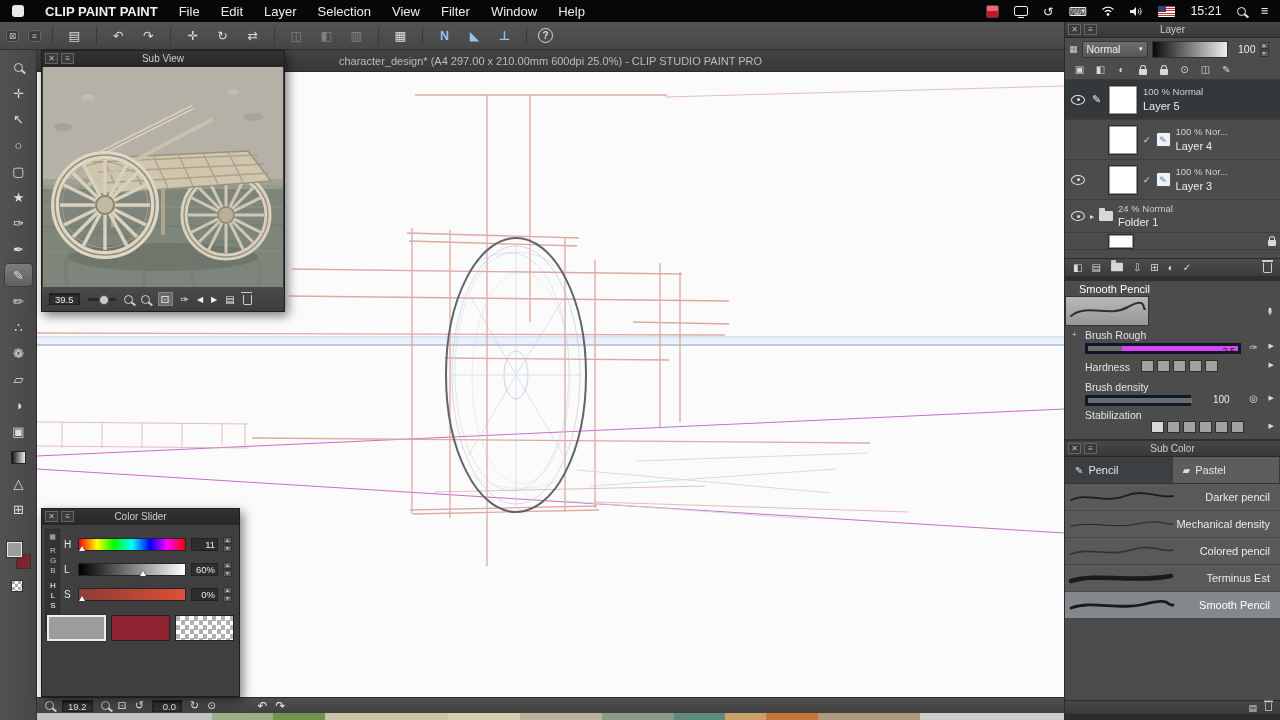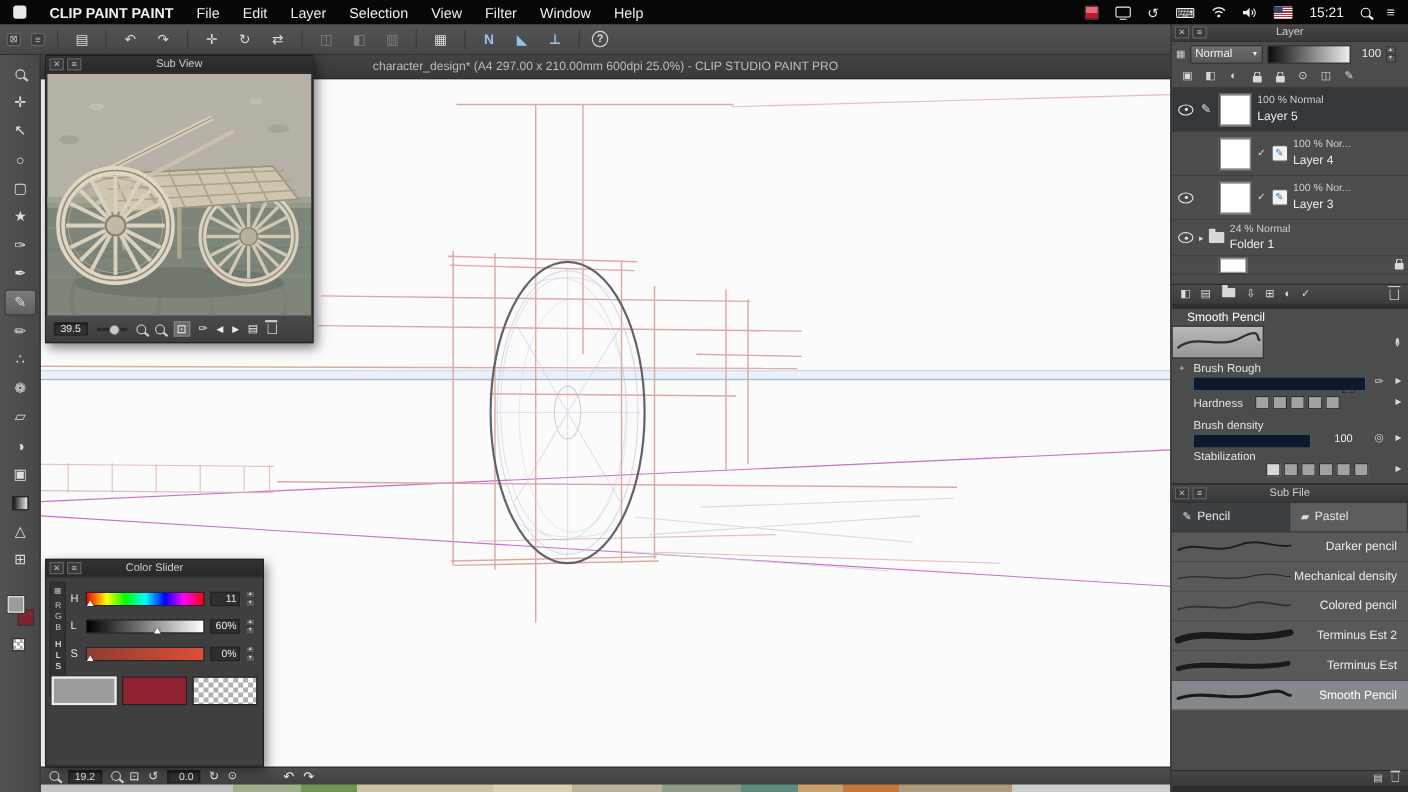--- a/index.html
+++ b/index.html
@@ -92,21 +92,21 @@
   .lname{font-size:11px;color:#ededed;line-height:1.3}
   .pbar{height:18px;background:linear-gradient(#4b4b4b,#3c3c3c);border-top:1px solid #2b2b2b;display:flex;align-items:center;gap:9px;padding:0 8px;color:#ddd;font-size:10px}
   .pgap{height:5px;background:#2f2f2f}
 
   
   #toolprop{position:relative;height:158px;background:#4c4c4c;overflow:hidden}
   .tp-title{position:absolute;left:14px;top:2px;font-size:11px;color:#fff}
   .tp-preview{position:absolute;left:0;top:15px;width:84px;height:30px;background:linear-gradient(#b8b8b8,#979797);border:1px solid #333}
   .tp-pick{position:absolute;right:6px;top:24px;color:#ddd;font-size:11px;transform:rotate(90deg)}
   .tp-label{position:absolute;font-size:10.5px;color:#e3e3e3}
-  .tslider{position:absolute;height:11px;background:#5eead4;border:6px solid #0f172a;font-size:9px;color:#222}
+  .tslider{position:absolute;height:11px;background:#d946ef;border:3px solid #0f172a;font-size:9px;color:#222}
   .tfill{position:absolute;left:0;top:0;bottom:0;background:#6b6b6b}
   .tval{position:absolute;right:3px;top:0;line-height:10px}
   .blk{position:absolute;display:flex;gap:3px}
   .blk i{width:13px;height:12px;background:#a2a2a2;border:1px solid #2e2e2e;font-style:normal}
   .rowic{position:absolute;color:#d8d8d8;font-size:10px}
   .darkval{position:absolute;font-size:10px;color:#eee}
 
   
   #subtoolpanel{background:#4c4c4c}
   .st-tabs{height:27px;display:flex;border-bottom:1px solid #333}
@@ -471,21 +471,21 @@
         </span>
       <span class="rowic" style="right:6px;top:141px;font-size:7px">▶</span>
 
     </div>
     <div class="pgap" style="height:2px"></div>
 
     <div id="subtoolpanel">
       <div class="phead">
         <span class="phic">✕</span>
         <span class="phic">≡</span>
-        <span class="ptitle">Sub File</span>
+        <span class="ptitle">Sub Color</span>
       </div>
       <div class="st-tabs">
         <div class="st-tab active">
           <span class="tabic">✎</span>
           <span>Pencil</span>
         </div>
         <div class="st-tab">
           <span class="tabic">▰</span>
           <span>Pastel</span>
         </div>
@@ -501,26 +501,20 @@
           <svg width="112" height="18">
               <path d="M4 11 C24 6 48 14 70 9 S98 10 106 9" fill="none" stroke="#1e1e1e" stroke-width="0.9" stroke-linecap="round"></path>
             </svg>
           <span>Mechanical density</span>
         </div>
         <div class="strow">
           <svg width="112" height="18">
               <path d="M4 12 C22 5 44 15 64 8 S96 11 106 8" fill="none" stroke="#2a2a2a" stroke-width="1.6" stroke-linecap="round" opacity="0.85"></path>
             </svg>
           <span>Colored pencil</span>
-        </div>
-        <div class="strow">
-          <svg width="112" height="18">
-              <path d="M4 13 C30 2 60 16 106 6" fill="none" stroke="#151515" stroke-width="6" stroke-linecap="round" opacity="0.92"></path>
-            </svg>
-          <span>Terminus Est 2</span>
         </div>
         <div class="strow">
           <svg width="112" height="18">
               <path d="M4 12 C30 4 70 14 104 7" fill="none" stroke="#151515" stroke-width="4.5" stroke-linecap="round" opacity="0.92"></path>
             </svg>
           <span>Terminus Est</span>
         </div>
         <div class="strow selected">
           <svg width="112" height="18">
               <path d="M4 12 C26 4 52 15 78 8 S100 10 106 9" fill="none" stroke="#1a1a1a" stroke-width="2.8" stroke-linecap="round"></path>

